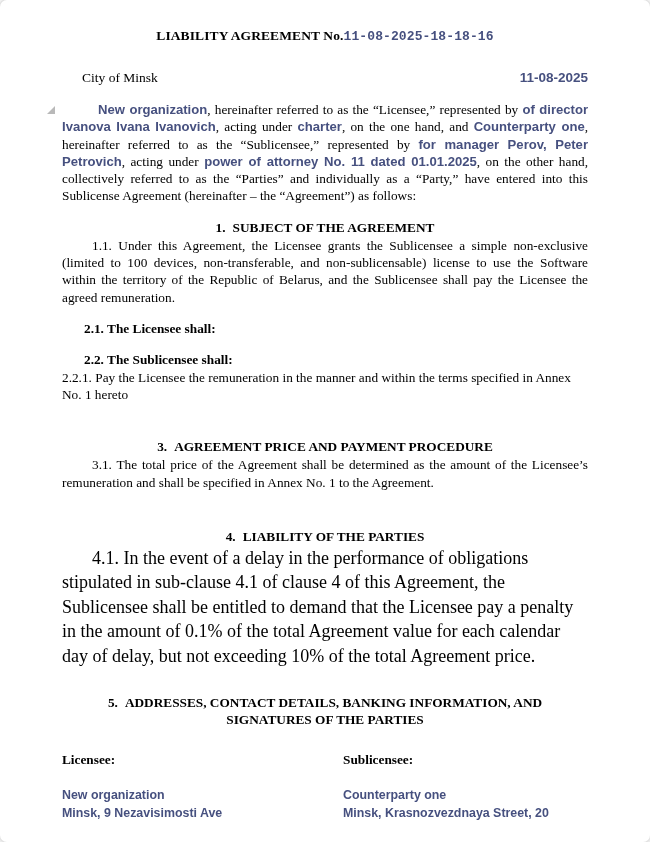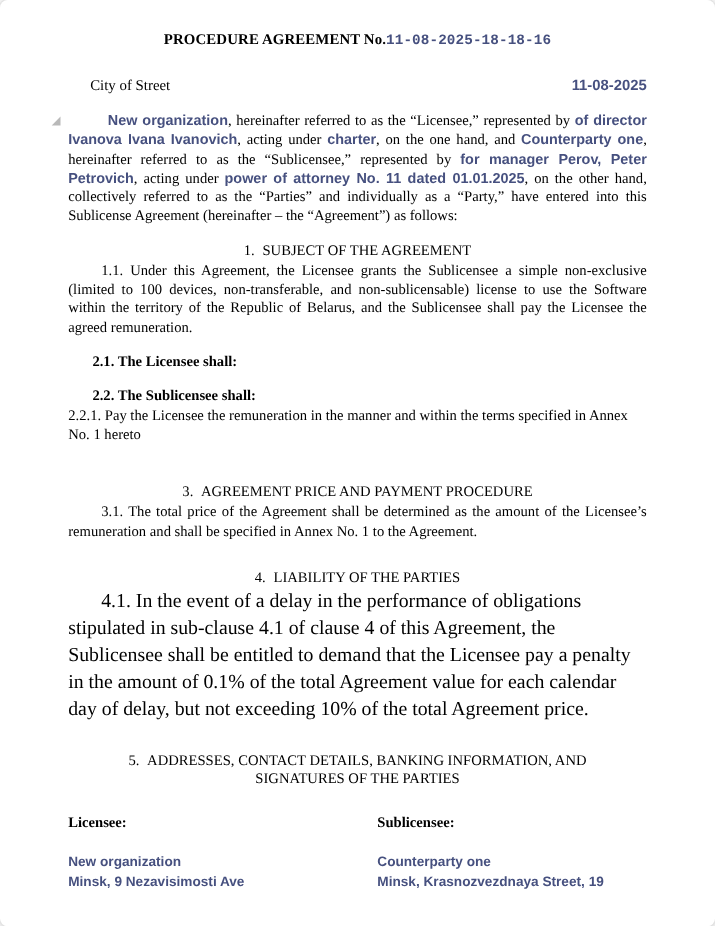--- a/index.html
+++ b/index.html
@@ -87,21 +87,21 @@
   }
   .fill {
     font-family: "Liberation Sans", sans-serif;
     font-weight: bold;
     color: #46507f;
     font-size: 13.1px;
   }
 
   .sec-head {
     text-align: center;
-    font-weight: normal;
+    font-weight: bold;
     font-size: 13.3px;
     color: #000;
     margin-top: 15px;
   }
   .sec-head .n { margin-right: 7px; }
 
   .clause {
     font-size: 13.3px;
     line-height: 1.30;
     text-align: justify;
@@ -157,45 +157,45 @@
 </head>
 <body>
 
 <div id="page">
 
   <div class="change-marker"></div>
 
   <div id="content">
 
     <div class="doc-title">
-      <span>PROCEDURE AGREEMENT No.</span><span class="num">11-08-2025-18-18-16</span>
+      <span>LIABILITY AGREEMENT No.</span><span class="num">11-08-2025-18-18-16</span>
     </div>
 
     <div class="city-date-row">
-      <div class="city">City of Street</div>
+      <div class="city">City of Minsk</div>
       <div class="date">11-08-2025</div>
     </div>
 
     <div class="intro"><span class="fill">New organization</span><span>, hereinafter referred to as the “Licensee,” represented by </span><span class="fill">of director Ivanova Ivana Ivanovich</span><span>, acting under </span><span class="fill">charter</span><span>, on the one hand, and </span><span class="fill">Counterparty one</span><span>, hereinafter referred to as the “Sublicensee,” represented by </span><span class="fill">for manager Perov, Peter Petrovich</span><span>, acting under </span><span class="fill">power of attorney No. 11 dated 01.01.2025</span><span>, on the other hand, collectively referred to as the “Parties” and individually as a “Party,” have entered into this Sublicense Agreement (hereinafter – the “Agreement”) as follows:</span></div>
 
     <div class="sec-head">
       <span class="n">1.</span><span>SUBJECT OF THE AGREEMENT</span>
     </div>
     <div class="clause">1.1. Under this Agreement, the Licensee grants the Sublicensee a simple non-exclusive (limited to 100 devices, non-transferable, and non-sublicensable) license to use the Software within the territory of the Republic of Belarus, and the Sublicensee shall pay the Licensee the agreed remuneration.</div>
 
     <div class="sub-head">2.1. The Licensee shall:</div>
     <div class="sub-head">2.2. The Sublicensee shall:</div>
     <div class="clause noindent ragged">2.2.1. Pay the Licensee the remuneration in the manner and within the terms specified in Annex No. 1 hereto</div>
 
     <div class="sec-head" style="margin-top:36px;">
       <span class="n">3.</span><span>AGREEMENT PRICE AND PAYMENT PROCEDURE</span>
     </div>
     <div class="clause">3.1. The total price of the Agreement shall be determined as the amount of the Licensee’s remuneration and shall be specified in Annex No. 1 to the Agreement.</div>
 
-    <div class="sec-head" style="margin-top:26px;">
+    <div class="sec-head" style="margin-top:38px;">
       <span class="n">4.</span><span>LIABILITY OF THE PARTIES</span>
     </div>
     <div class="clause sansbody">4.1. In the event of a delay in the performance of obligations stipulated in sub-clause 4.1 of clause 4 of this Agreement, the Sublicensee shall be entitled to demand that the Licensee pay a penalty in the amount of 0.1% of the total Agreement value for each calendar day of delay, but not exceeding 10% of the total Agreement price.</div>
 
     <div class="sec-head two-line" style="margin-top:26px;">
       <span class="n">5.</span><span>ADDRESSES, CONTACT DETAILS, BANKING INFORMATION, AND</span><br>
       <span>SIGNATURES OF THE PARTIES</span>
     </div>
 
     <div class="parties-labels">
@@ -204,19 +204,19 @@
     </div>
 
     <div class="parties-details">
       <div class="col-a party-lines">
         <div>New organization</div>
         <div>Minsk, 9 Nezavisimosti Ave</div>
 
       </div>
       <div class="col-b party-lines">
         <div>Counterparty one</div>
-        <div>Minsk, Krasnozvezdnaya Street, 19</div>
+        <div>Minsk, Krasnozvezdnaya Street, 20</div>
 
       </div>
     </div>
 
   </div>
 </div>
 
 </body></html>

